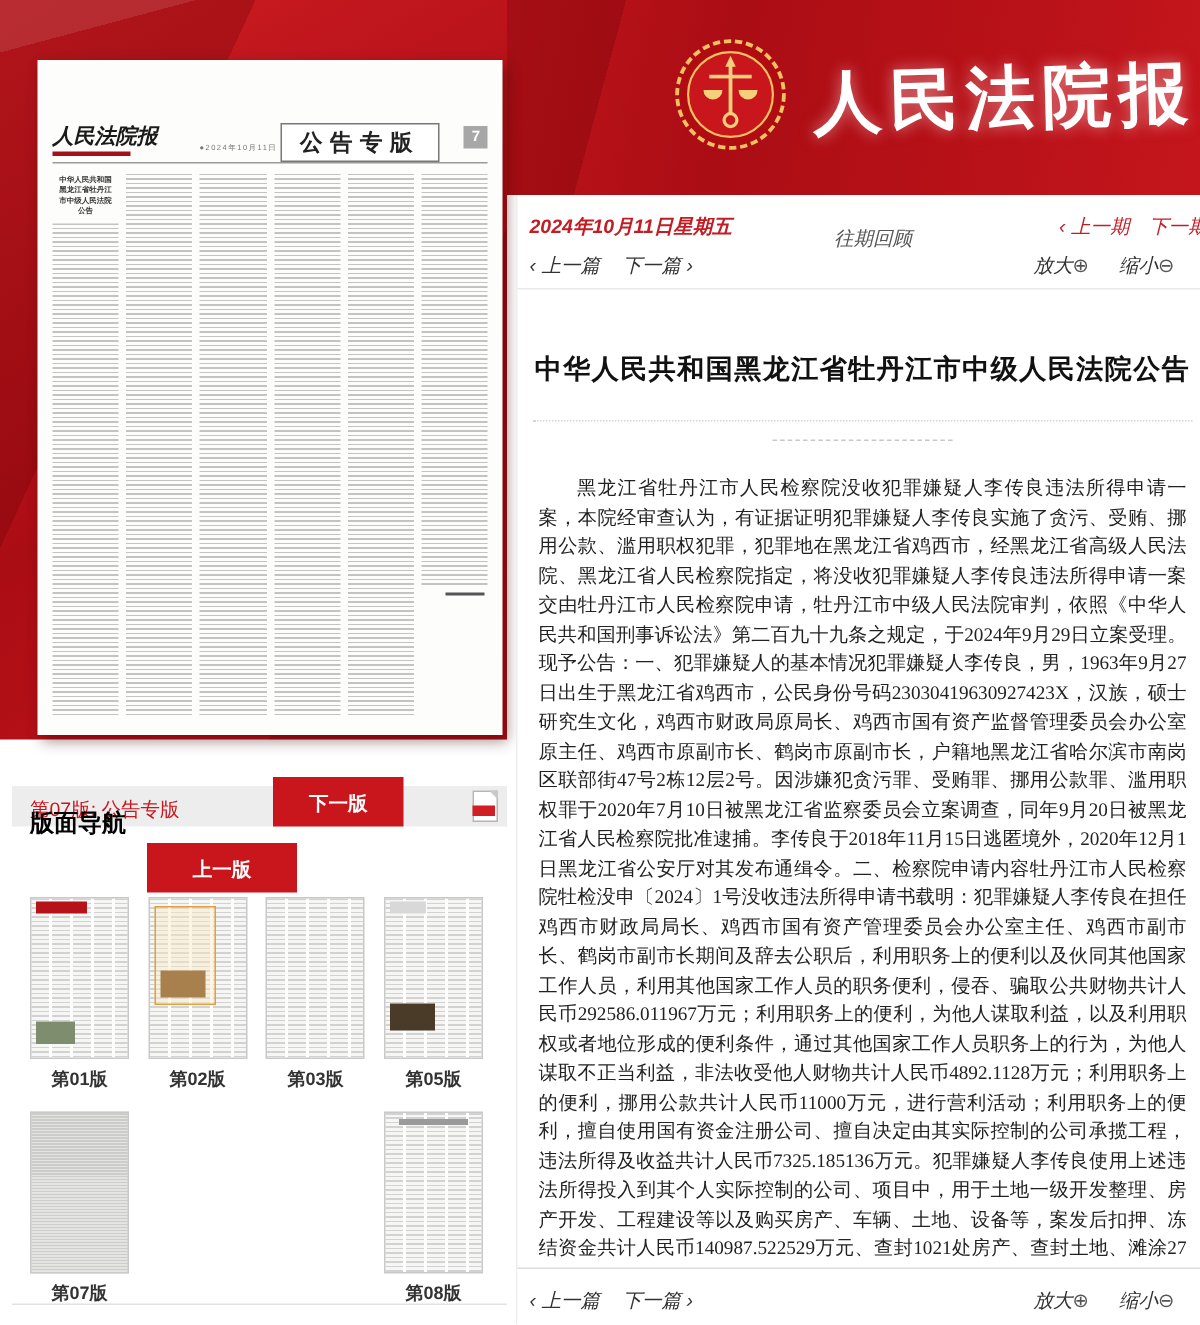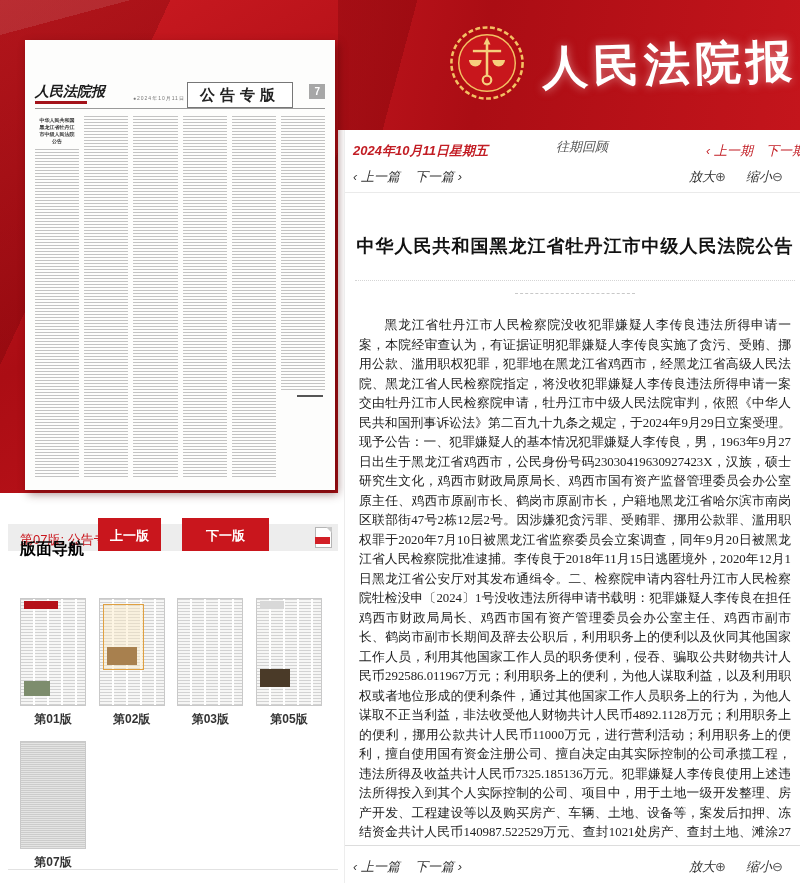--- a/index.html
+++ b/index.html
@@ -40,21 +40,21 @@
   .np-fill.short{flex:0 0 76%;}
   .np-art-title{font-size:5px;line-height:7px;font-weight:bold;text-align:center;color:#333;
     padding:1px 3px 4px;}
   .np-sign{height:2px;width:26px;align-self:flex-end;background:#555;margin:4px 2px 0 0;}
 
   
   .pager-bar{position:absolute;left:8px;top:524px;width:330px;height:27px;background:#ededed;}
   .pager-label{position:absolute;left:12px;top:7px;font-size:13px;color:#c9161d;white-space:nowrap;}
   .pbtn{position:absolute;top:-6px;height:33px;background:#c9161d;color:#fff;font-size:13px;
     font-weight:bold;text-align:center;line-height:33px;cursor:pointer;border:0;}
-  .pbtn.prev{left:90px;width:63px;}
+  .pbtn.prev{left:90px;width:100px;margin-top:44px;}
   .pbtn.next{left:174px;width:87px;}
   .pdf-icon{position:absolute;right:6px;top:3px;width:15px;height:19px;background:#fff;
     border:1px solid #b5b5b5;}
   .pdf-icon::before{content:"";position:absolute;left:-1px;bottom:3px;width:15px;height:7px;background:#d21f26;}
   .pdf-icon::after{content:"";position:absolute;right:-1px;top:-1px;border:3px solid #c9c9c9;
     border-left-color:transparent;border-bottom-color:transparent;}
 
   
   .nav-title{position:absolute;left:20px;top:539px;font-size:16px;font-weight:bold;color:#000000;}
   .thumb-grid{position:absolute;left:20px;top:598px;width:302px;display:flex;flex-wrap:wrap;
@@ -184,26 +184,30 @@
       <div class="thumb-label">第03版</div>
     </div>
     <div class="thumb-cell">
       <div class="thumb t5"></div>
       <div class="thumb-label">第05版</div>
     </div>
     <div class="thumb-cell">
       <div class="thumb t7"></div>
       <div class="thumb-label">第07版</div>
     </div>
+    <div class="thumb-cell">
+      <div class="thumb t8"></div>
+      <div class="thumb-label">第08版</div>
+    </div>
   </div>
   <div class="left-bottom-line"></div>
 
   <div class="right-panel">
     <span class="tb red" style="left:8px;top:12px;font-weight:bold;cursor:default;">2024年10月11日星期五</span>
-    <span class="tb gray" style="left:211px;top:8px;">往期回顾</span>
+    <span class="tb gray" style="left:211px;top:20px;">往期回顾</span>
     <span class="tb red" style="left:361px;top:12px;"><span class="chev">‹</span> <span>上一期</span></span>
     <span class="tb red" style="left:421px;top:12px;"><span>下一期</span></span>
 
     <span class="tb dark" style="left:8px;top:38px;"><span class="chev">‹</span> <span>上一篇</span></span>
     <span class="tb dark" style="left:70px;top:38px;"><span>下一篇</span> <span class="chev">›</span></span>
     <span class="tb dark" style="left:344px;top:38px;"><span>放大</span><span class="circ">⊕</span></span>
     <span class="tb dark" style="left:401px;top:38px;"><span>缩小</span><span class="circ">⊖</span></span>
 
     <div class="rp-sep"></div>
 

